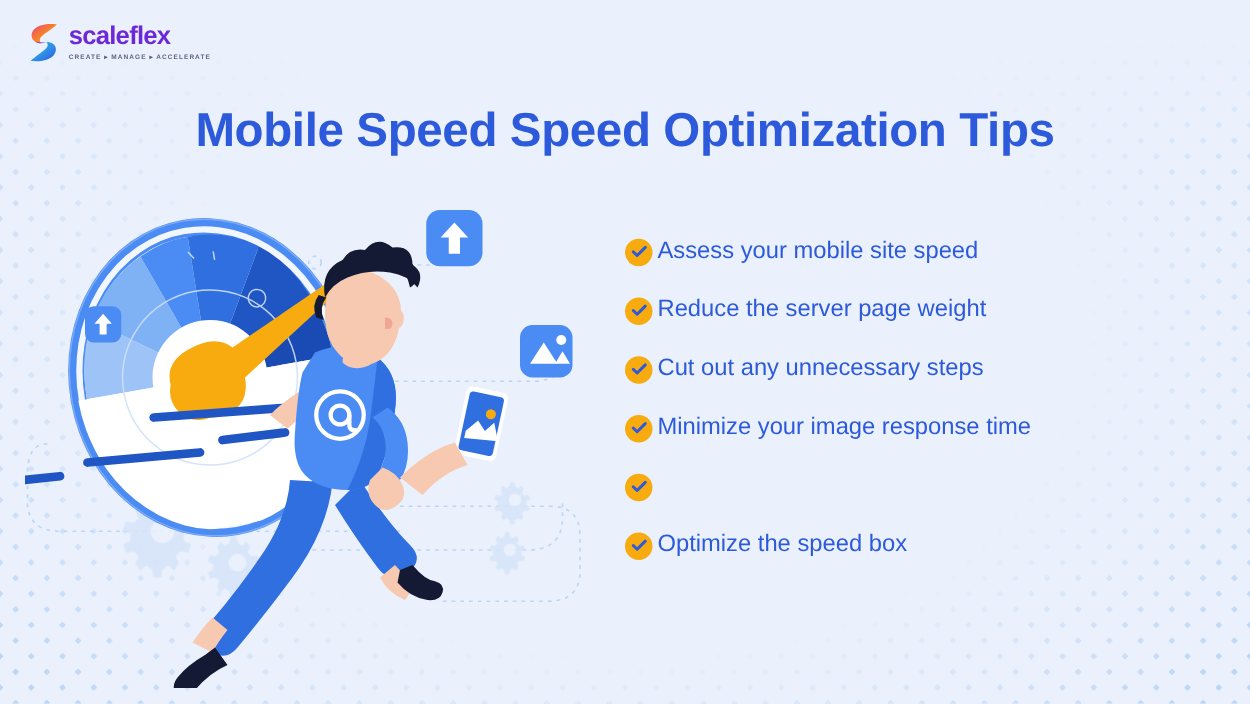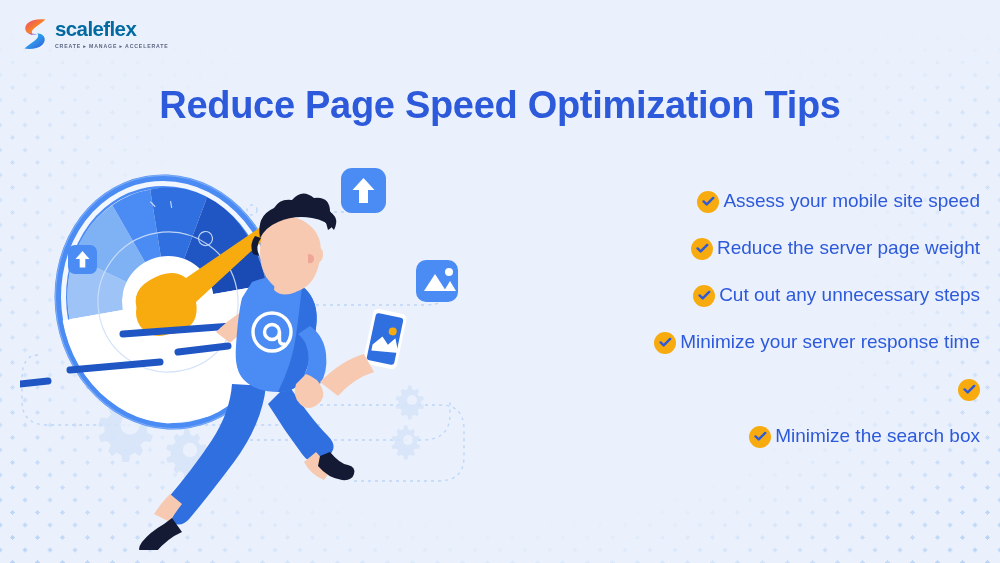--- a/index.html
+++ b/index.html
@@ -43,21 +43,21 @@
     left: 22px; top: 18px;
     display: flex;
     align-items: center;
     gap: 7px;
   }
   .logo-mark { width: 26px; height: 32px; flex: none; }
   .logo-words { display: flex; flex-direction: column; justify-content: center; }
   .logo-name {
     font-size: 20.5px;
     font-weight: bold;
-    color: #0369a1;
+    color: #6d28d9;
     letter-spacing: -0.6px;
     line-height: 1;
   }
   .logo-tag {
     font-size: 5.2px;
     font-weight: bold;
     color: #5A6480;
     letter-spacing: 0.85px;
     margin-top: 3px;
     white-space: nowrap;
@@ -81,21 +81,20 @@
     position: absolute;
     left: 500px;
     top: 178px;
     width: 480px;
   }
   .check-item {
     display: flex;
     align-items: center;
     height: 47px;
     gap: 4px;
-    justify-content: flex-end;
   }
   .check-badge {
     width: 22px; height: 22px;
     flex: none;
     border-radius: 50%;
     background: #F7AB0E;
     display: flex;
     align-items: center;
     justify-content: center;
   }
@@ -147,21 +146,21 @@
       <path d="M2.5 30.6c6.5 0.9 14-0.1 17.9-3.9 3.4-3.3 3-8-0.6-10.1-1.3-0.8-3-1.2-4.6-1.3 1.4 1.7 1.3 3.8-0.4 5.4-2.8 2.9-8.2 6-12.3 9.9Z" fill="url(#gBot)"></path>
       <path d="M10.8 16.6c-1.6-0.1-3.3-0.5-4.6-1.3 2.6 0.3 6.4 0.5 9 0.9-1.4 0.2-3 0.3-4.4 0.4Z" fill="url(#gMid)"></path>
     </svg>
   </span>
   <span class="logo-words">
     <span class="logo-name">scaleflex</span>
     <span class="logo-tag">CREATE ▸ MANAGE ▸ ACCELERATE</span>
   </span>
 </div>
 
-<h1 class="title">Reduce Page Speed Optimization Tips</h1>
+<h1 class="title">Mobile Speed Speed Optimization Tips</h1>
 
 <div class="illo">
   <svg viewBox="0 0 470 400" xmlns="http://www.w3.org/2000/svg">
     <defs>
       <clipPath id="dialClip">
         <ellipse cx="148" cy="152" rx="107" ry="122"></ellipse>
       </clipPath>
       <clipPath id="phoneClip">
         <rect x="350" y="163" width="30" height="52" rx="4"></rect>
       </clipPath>
@@ -321,30 +320,30 @@
         </svg>
     </span>
     <span class="check-label">Cut out any unnecessary steps</span>
   </div>
   <div class="check-item">
     <span class="check-badge">
       <svg width="13" height="11" viewBox="0 0 13 11">
           <path d="M1.6 5.4 L4.7 8.4 L11.2 1.9" fill="none" stroke="#2D59DB" stroke-width="2.4" stroke-linecap="round" stroke-linejoin="round"></path>
         </svg>
     </span>
-    <span class="check-label">Minimize your server response time</span>
-  </div>
-  <div class="check-item">
-    <span class="check-badge">
-      <svg width="13" height="11" viewBox="0 0 13 11">
-          <path d="M1.6 5.4 L4.7 8.4 L11.2 1.9" fill="none" stroke="#2D59DB" stroke-width="2.4" stroke-linecap="round" stroke-linejoin="round"></path>
-        </svg>
-    </span>
-  </div>
-  <div class="check-item">
-    <span class="check-badge">
-      <svg width="13" height="11" viewBox="0 0 13 11">
-          <path d="M1.6 5.4 L4.7 8.4 L11.2 1.9" fill="none" stroke="#2D59DB" stroke-width="2.4" stroke-linecap="round" stroke-linejoin="round"></path>
-        </svg>
-    </span>
-    <span class="check-label">Minimize the search box</span>
+    <span class="check-label">Minimize your image response time</span>
+  </div>
+  <div class="check-item">
+    <span class="check-badge">
+      <svg width="13" height="11" viewBox="0 0 13 11">
+          <path d="M1.6 5.4 L4.7 8.4 L11.2 1.9" fill="none" stroke="#2D59DB" stroke-width="2.4" stroke-linecap="round" stroke-linejoin="round"></path>
+        </svg>
+    </span>
+  </div>
+  <div class="check-item">
+    <span class="check-badge">
+      <svg width="13" height="11" viewBox="0 0 13 11">
+          <path d="M1.6 5.4 L4.7 8.4 L11.2 1.9" fill="none" stroke="#2D59DB" stroke-width="2.4" stroke-linecap="round" stroke-linejoin="round"></path>
+        </svg>
+    </span>
+    <span class="check-label">Optimize the speed box</span>
   </div>
 </div>
 
 </body></html>

